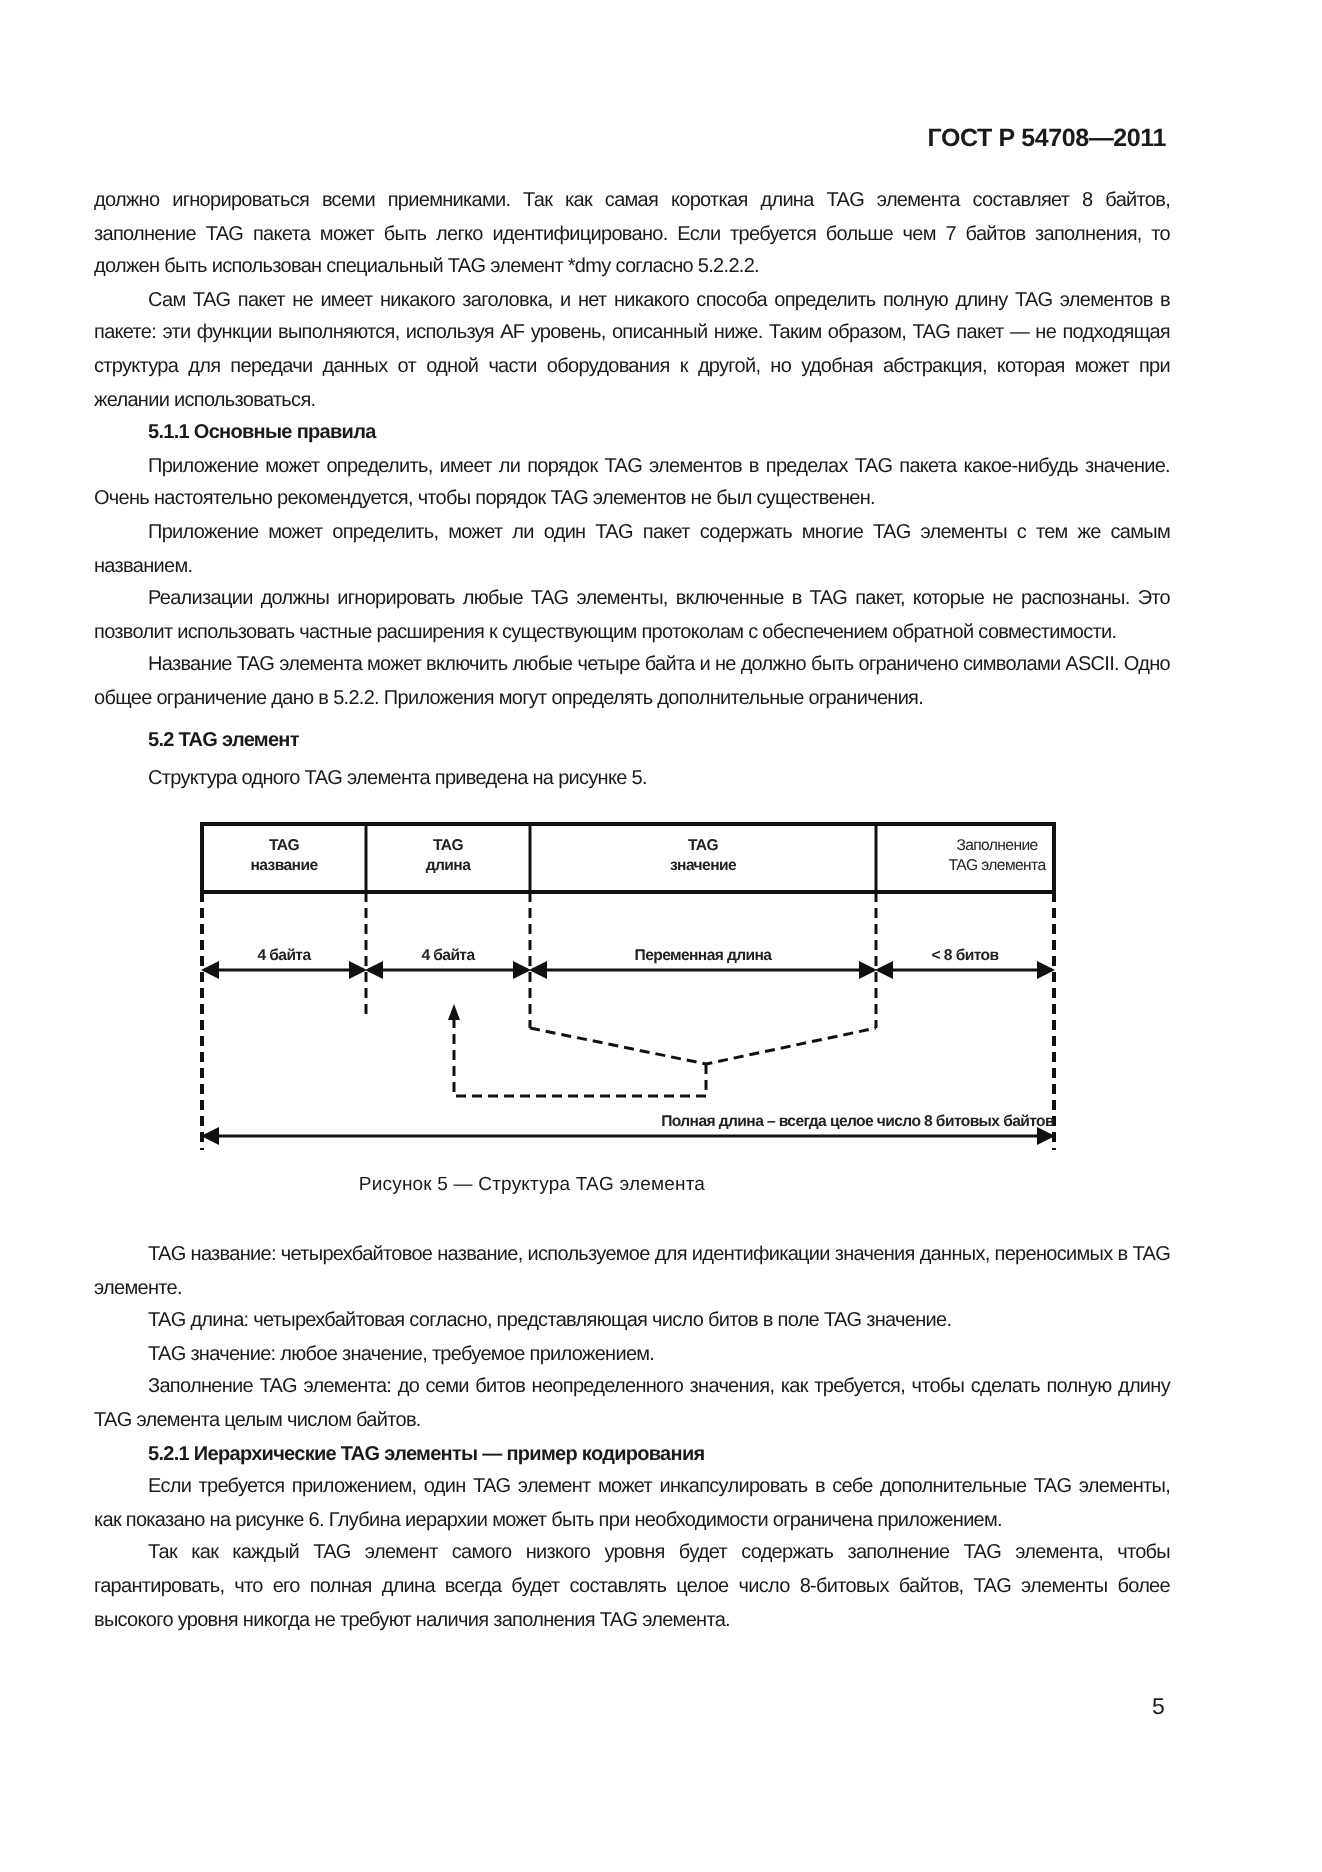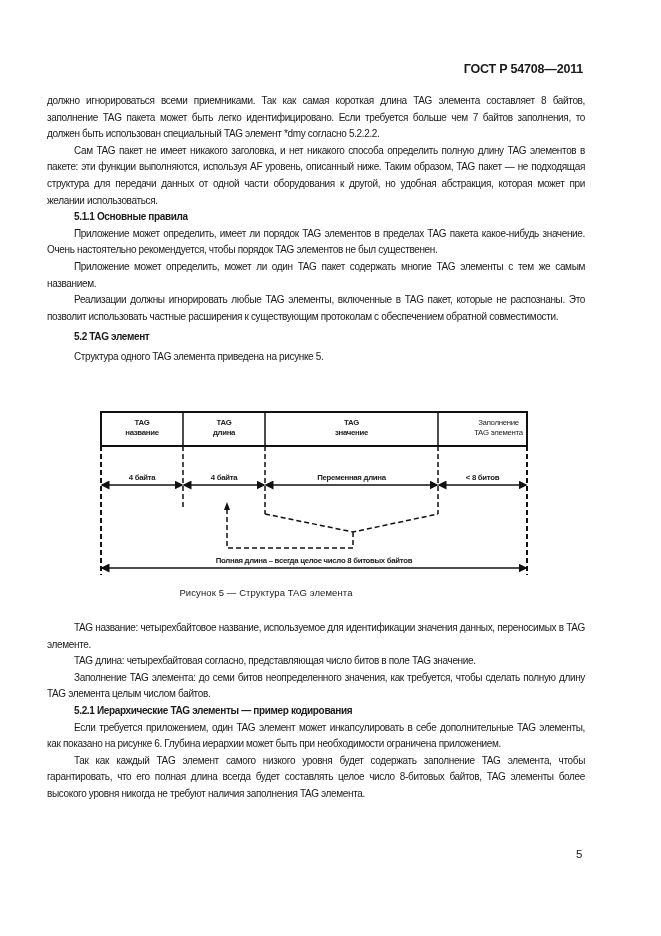--- a/index.html
+++ b/index.html
@@ -24,20 +24,21 @@
 
 <div class="page-header">ГОСТ Р 54708—2011</div>
 
 <div class="text-block" id="block1">
   <p class="">должно игнорироваться всеми приемниками. Так как самая короткая длина TAG элемента составляет 8 байтов, заполнение TAG пакета может быть легко идентифицировано. Если требуется больше чем 7 байтов заполнения, то должен быть использован специальный TAG элемент *dmy согласно 5.2.2.2.</p>
   <p class="indent">Сам TAG пакет не имеет никакого заголовка, и нет никакого способа определить полную длину TAG элементов в пакете: эти функции выполняются, используя AF уровень, описанный ниже. Таким образом, TAG пакет — не подходящая структура для передачи данных от одной части оборудования к другой, но удобная абстракция, которая может при желании использоваться.</p>
   <p class="heading">5.1.1  Основные правила</p>
   <p class="indent">Приложение может определить, имеет ли порядок TAG элементов в пределах TAG пакета какое-нибудь значение. Очень настоятельно рекомендуется, чтобы порядок TAG элементов не был существенен.</p>
   <p class="indent">Приложение может определить, может ли один TAG пакет содержать многие TAG элементы с тем же самым названием.</p>
   <p class="indent">Реализации должны игнорировать любые TAG элементы, включенные в TAG пакет, которые не распознаны. Это позволит использовать частные расширения к существующим протоколам с обеспечением обратной совместимости.</p>
+  <p class="indent">Название TAG элемента может включить любые четыре байта и не должно быть ограничено символами ASCII. Одно общее ограничение дано в 5.2.2. Приложения могут определять дополнительные ограничения.</p>
   <p class="heading" style="margin-top:4px">5.2  TAG элемент</p>
   <p class="indent" style="margin-top:3px">Структура одного TAG элемента приведена на рисунке 5.</p>
 </div>
 
 <div class="diagram">
   <svg width="661" height="600" viewBox="0 0 661 600">
     <defs>
       <marker id="arr" markerWidth="6" markerHeight="6" refX="5" refY="3" orient="auto">
         <path d="M0,0 L6,3 L0,6 z" fill="#111"></path>
       </marker>
@@ -82,27 +83,28 @@
   </div>
   <div class="dlabel small" style="left:438px;top:418px;width:89px;">
     <div>Заполнение</div>
     <div>TAG элемента</div>
   </div>
 
   <div class="dlabel" style="left:101px;top:473px;width:82px;">4 байта</div>
   <div class="dlabel" style="left:183px;top:473px;width:82px;">4 байта</div>
   <div class="dlabel" style="left:265px;top:473px;width:173px;">Переменная длина</div>
   <div class="dlabel" style="left:438px;top:473px;width:89px;">&lt; 8 битов</div>
-  <div class="dlabel" style="left:101px;top:556px;width:426px;">Полная длина – всегда целое число 8 битовых байтов</div>
+  <div class="dlabel" style="left:101px;top:556px;width:426px;text-align:right;">Полная длина – всегда целое число 8 битовых байтов</div>
 </div>
 
 <div class="caption">Рисунок 5 — Структура TAG элемента</div>
 
 <div class="text-block" id="block3">
   <p class="indent">TAG название: четырехбайтовое название, используемое для идентификации значения данных, переносимых в TAG элементе.</p>
   <p class="indent">TAG длина:  четырехбайтовая согласно, представляющая число битов в поле TAG значение.</p>
+  <p class="indent">TAG значение:  любое значение, требуемое приложением.</p>
   <p class="indent">Заполнение TAG элемента: до семи битов неопределенного значения, как требуется, чтобы сделать полную длину TAG элемента целым числом байтов.</p>
   <p class="heading">5.2.1  Иерархические TAG элементы — пример кодирования</p>
   <p class="indent">Если требуется приложением, один TAG элемент может инкапсулировать в себе дополнительные TAG элементы, как показано на рисунке 6. Глубина иерархии может быть при необходимости ограничена приложением.</p>
   <p class="indent">Так как каждый TAG элемент самого низкого уровня будет содержать заполнение TAG элемента, чтобы гарантировать, что его полная длина всегда будет составлять целое число 8-битовых байтов, TAG элементы более высокого уровня никогда не требуют наличия заполнения TAG элемента.</p>
 </div>
 
 <div class="page-number">5</div>
 
 </body></html>

